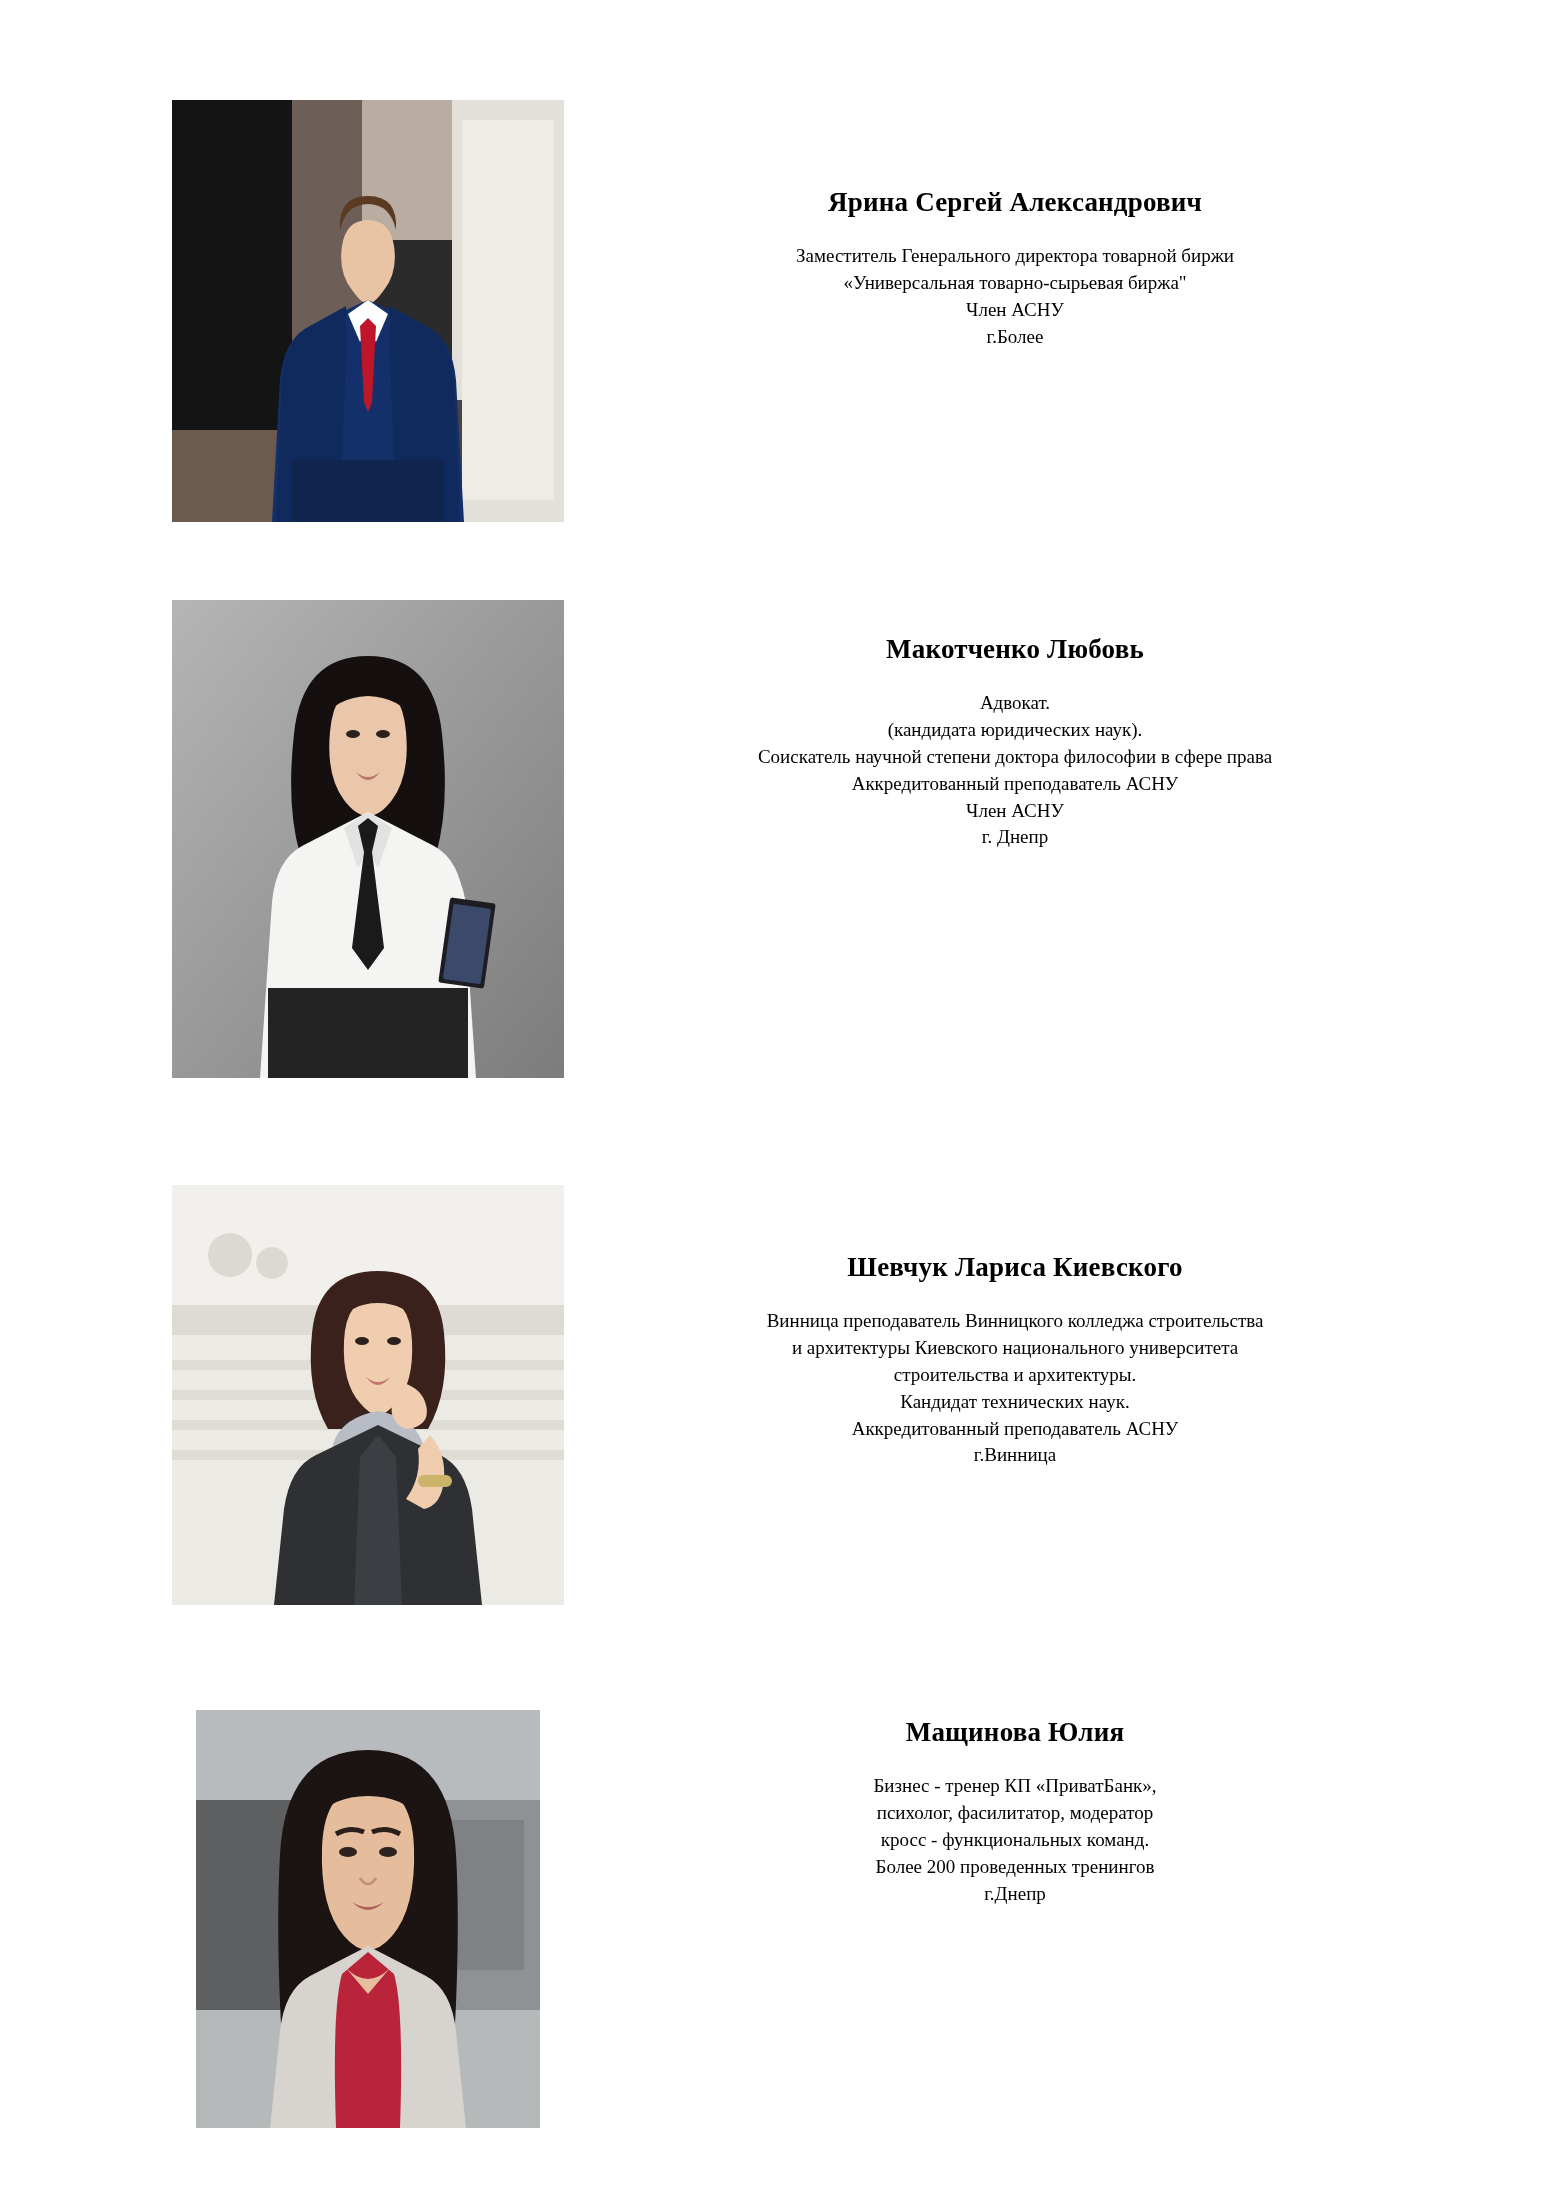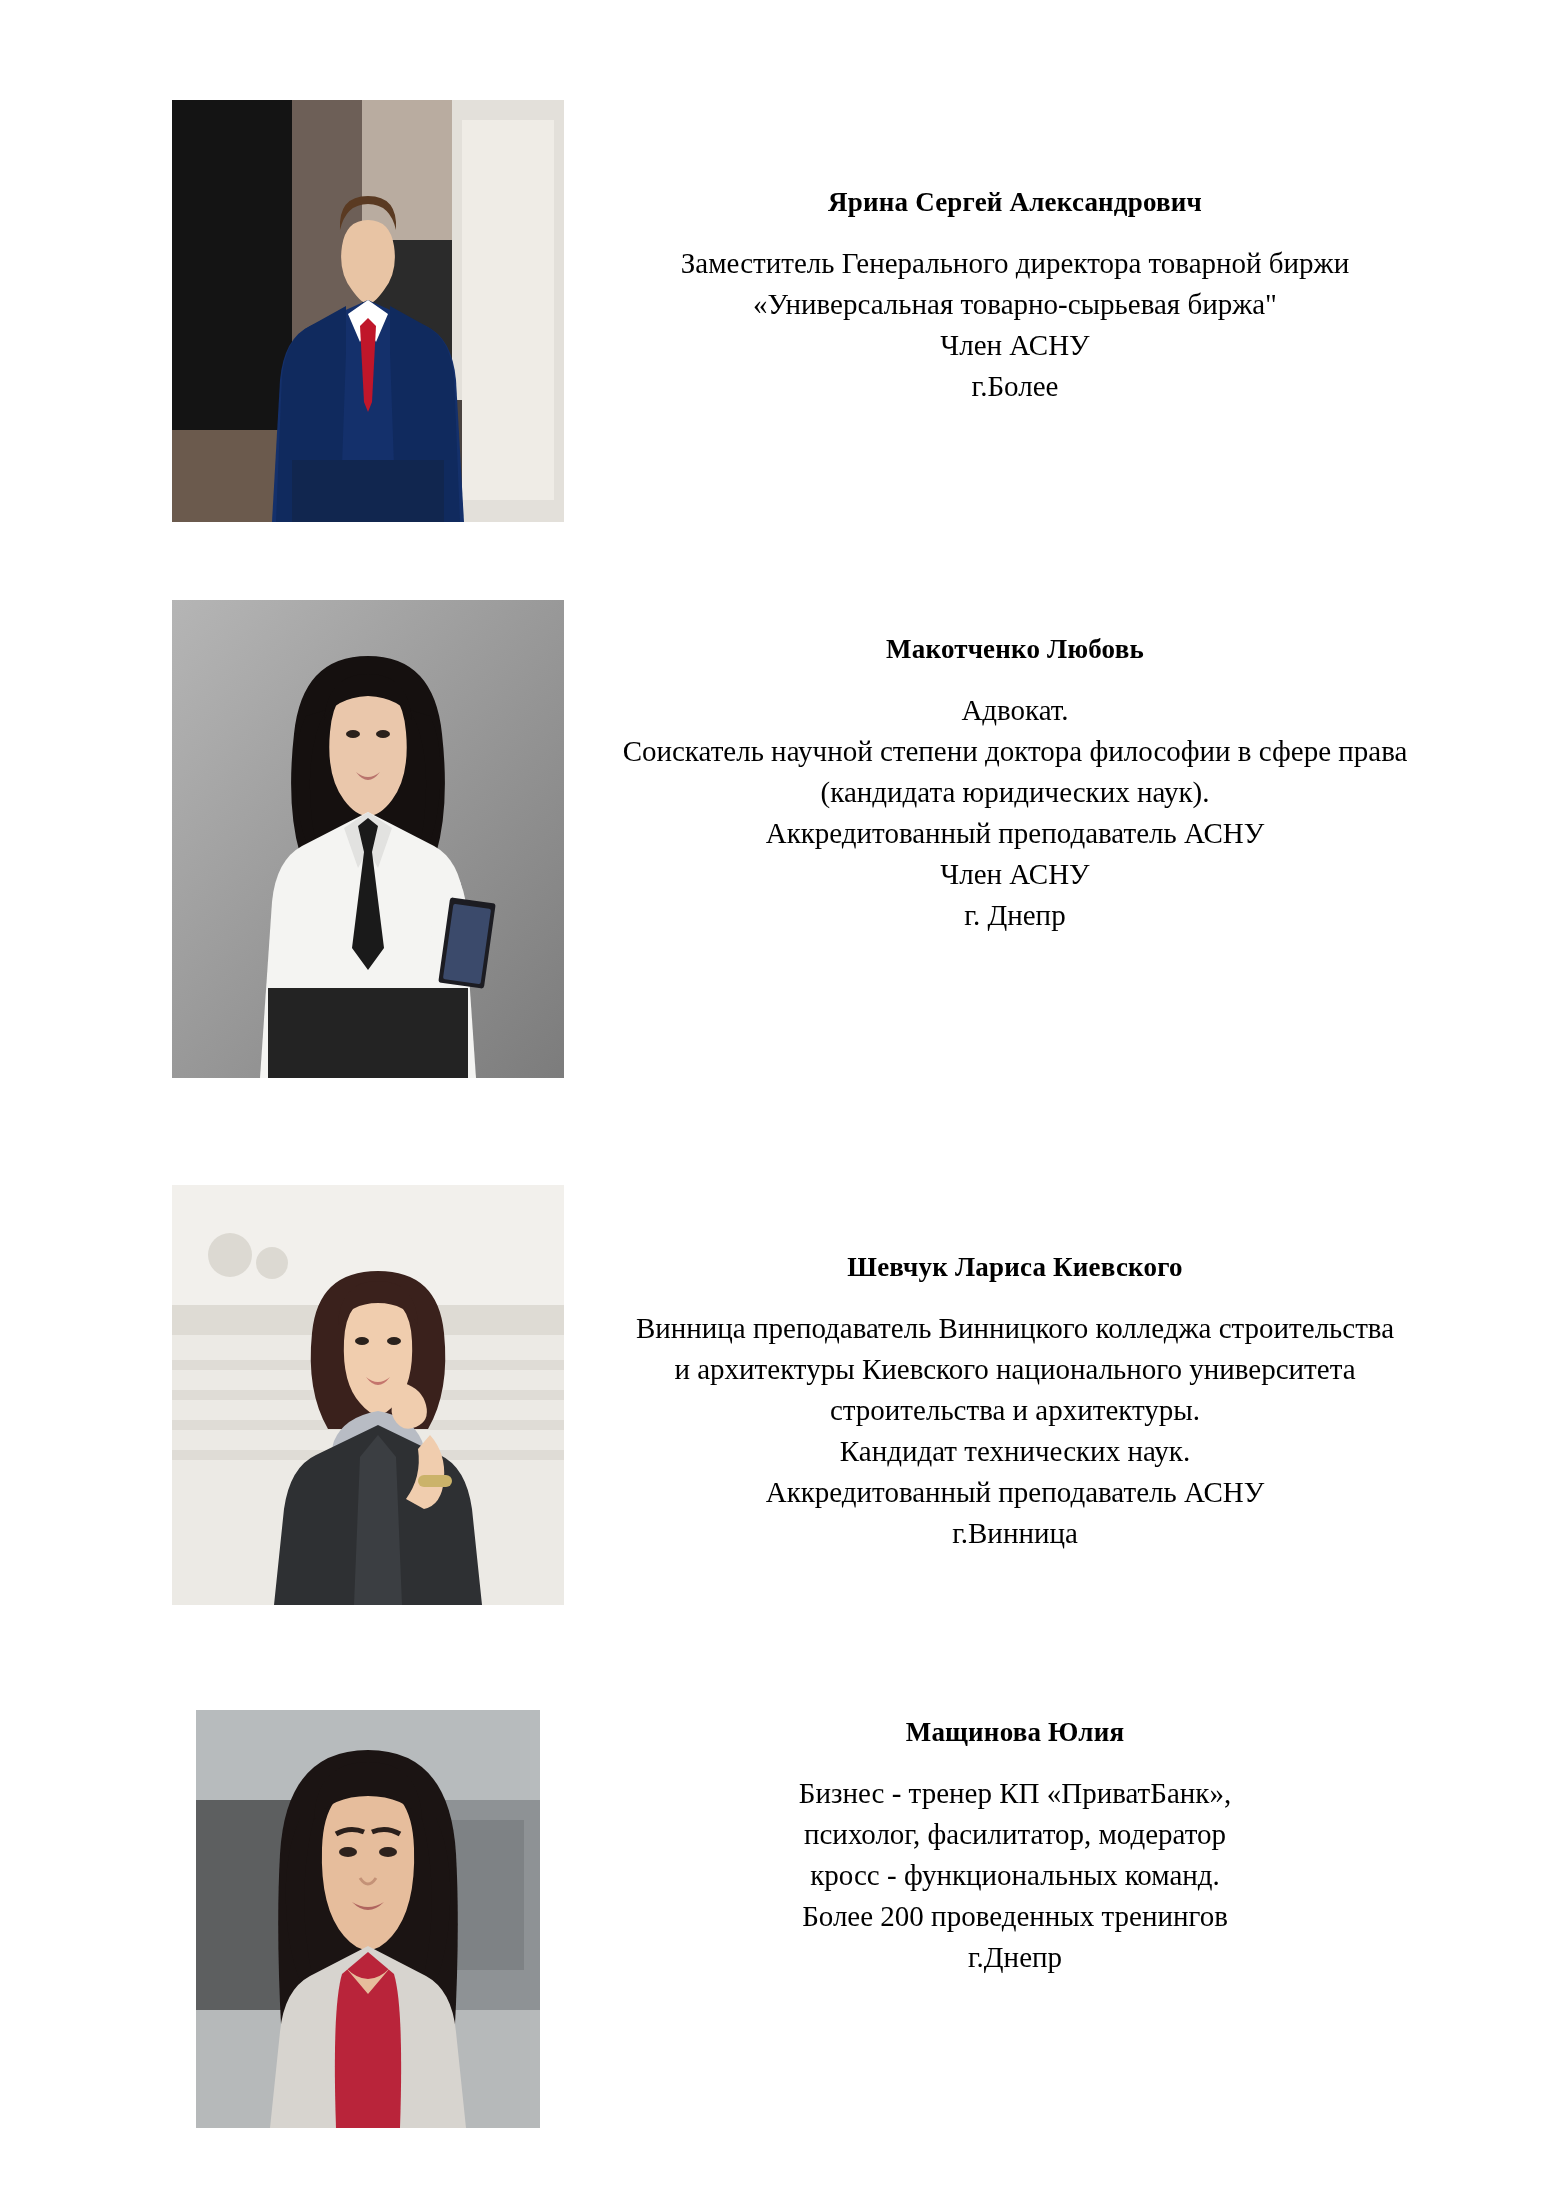--- a/index.html
+++ b/index.html
@@ -42,21 +42,21 @@
     text-align: center;
   }
   .person-name {
     font-weight: bold;
     font-size: 27px;
     line-height: 1.32;
     margin: 0 0 22px 0;
     letter-spacing: 0.2px;
   }
   .person-desc {
-    font-size: 29px;
+    font-size: 19px;
     line-height: 1.42;
     margin: 16px;
   }
   .person-desc .line {
     display: block;
     white-space: nowrap;
   }
 
   
   #entry-1 { left: 0; top: 0; width: 1490px; height: 420px; }
@@ -146,22 +146,22 @@
 
         <path d="M262 250 q34 22 34 78 l-6 60 l-34 -4 l4 -60z" fill="#f4f4f2"></path>
         <rect x="272" y="300" width="46" height="86" rx="3" fill="#1c1c22" transform="rotate(8 295 343)"></rect>
         <rect x="276" y="306" width="38" height="76" rx="2" fill="#3b4a6b" transform="rotate(8 295 344)"></rect>
       </svg>
     </div>
     <div class="text-col">
       <div class="person-name">Макотченко Любовь</div>
       <div class="person-desc">
         <span class="line">Адвокат.</span>
+        <span class="line">(кандидата юридических наук).</span>
         <span class="line">Соискатель научной степени доктора философии в сфере права</span>
-        <span class="line">(кандидата юридических наук).</span>
         <span class="line">Аккредитованный преподаватель АСНУ</span>
         <span class="line">Член АСНУ</span>
         <span class="line">г. Днепр</span>
       </div>
     </div>
   </div>
 
   <div class="entry" id="entry-3">
     <div class="photo">
       <svg width="392" height="420" viewBox="0 0 392 420" xmlns="http://www.w3.org/2000/svg">

